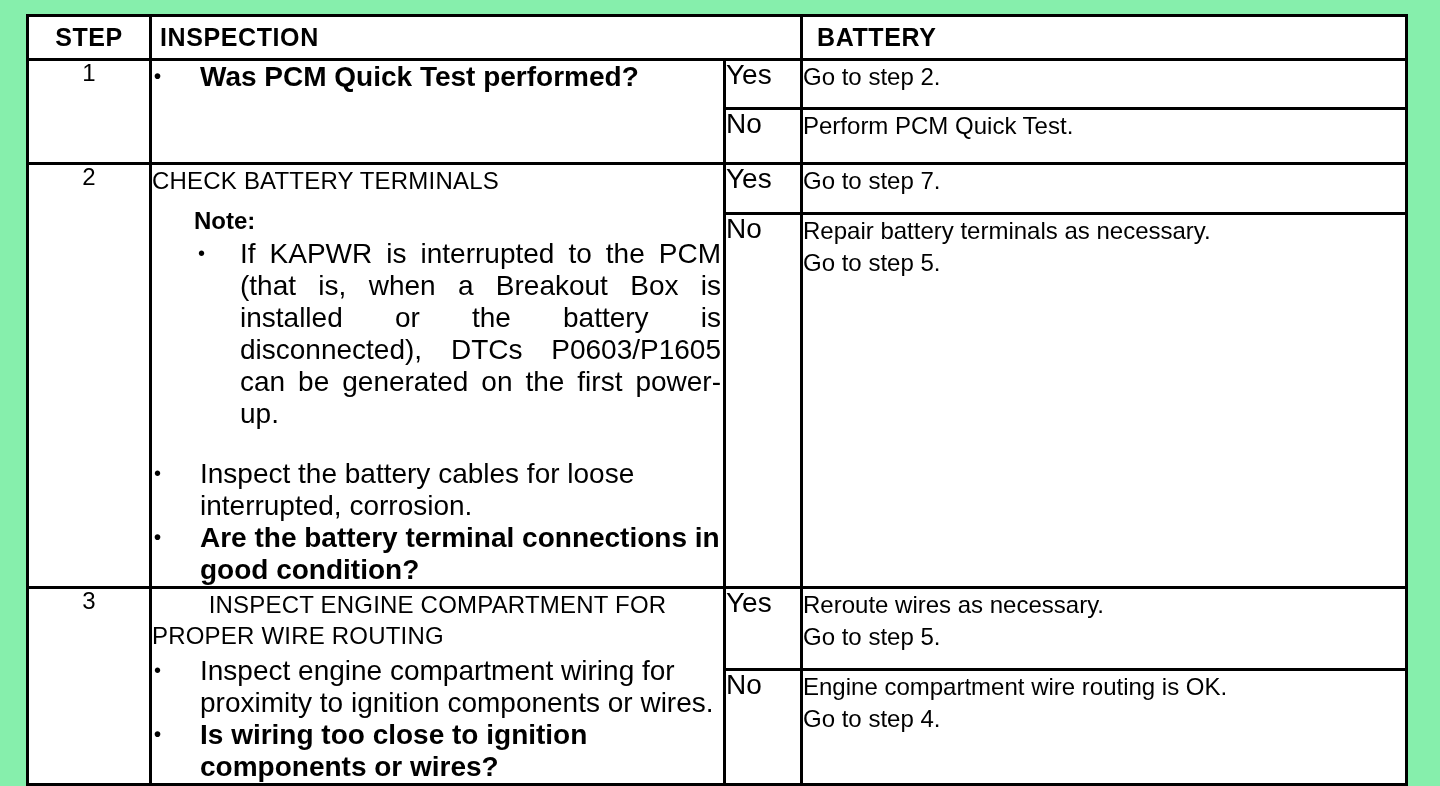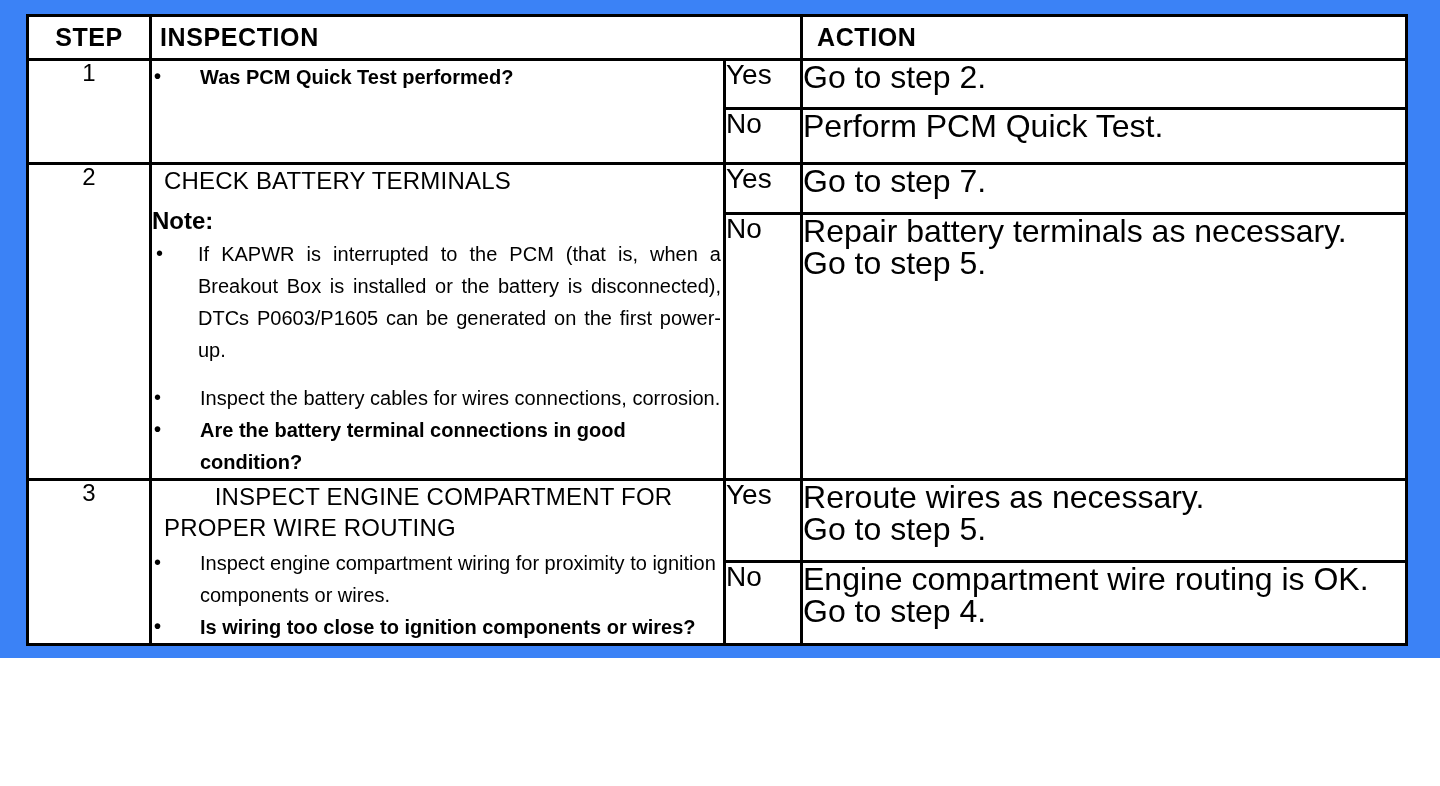--- a/index.html
+++ b/index.html
@@ -11,22 +11,22 @@
     width: 1440px;
     height: 786px;
     font-family: "Liberation Sans", sans-serif;
     color: #000000;
     overflow: hidden;
   }
 
   .sheet {
     position: relative;
     width: 1440px;
-    height: 658px;
-    background: #3b82f6;
+    height: 786px;
+    background: #86efac;
   }
 
   table.diag {
     position: absolute;
     left: 26px;
     top: 14px;
     width: 1379px;
     border-collapse: collapse;
     table-layout: fixed;
     background: #ffffff;
@@ -78,47 +78,48 @@
   
   .insp-cell {
     padding: 10px 10px 12px 12px;
     font-size: 24px;
     line-height: 31px;
   }
   .insp-title {
     font-size: 24px;
     line-height: 31px;
     letter-spacing: 0.2px;
-    margin: 0 0 4px 12px;
+    margin: 0 0 4px 0;
   }
   .insp-title.tight {
     margin-bottom: 0;
     text-align: center;
   }
 
   .note-block {
-    margin: 8px 0 0 0;
+    margin: 8px 0 12px 0;
+    padding-left: 42px;
   }
   .note-label {
     font-weight: bold;
     font-size: 24px;
     line-height: 33px;
     margin-bottom: 1px;
   }
 
   ul.blist {
     list-style: none;
     margin: 0;
     padding: 0;
   }
   ul.blist > li {
     position: relative;
     padding-left: 46px;
     margin: 0 0 0 0;
-    font-size: 20px;
+    font-size: 28px;
     line-height: 32px;
   }
   ul.blist > li::before {
     content: "\2022";
     position: absolute;
     left: 4px;
     top: -1px;
     font-size: 20px;
     line-height: 32px;
   }
@@ -145,21 +146,21 @@
   
   .yesno {
     font-size: 28px;
     line-height: 1;
     padding-top: 12px;
   }
 
   
   .action {
     padding: 11px 10px 10px 14px;
-    font-size: 32px;
+    font-size: 24px;
     line-height: 32px;
     margin-top: 28px;
   }
   .action .ln {
     display: block;
   }
 
   
   .r1-yes { height: 46px; }
   .r1-no  { height: 52px; }
@@ -181,21 +182,21 @@
     <tbody>
 
       <tr>
         <td class="hdr-step">
           <div class="hdr-label">STEP</div>
         </td>
         <td class="hdr-insp" colspan="2">
           <div class="hdr-label">INSPECTION</div>
         </td>
         <td class="hdr-action">
-          <div class="hdr-label">ACTION</div>
+          <div class="hdr-label">BATTERY</div>
         </td>
       </tr>
 
       <tr>
         <td class="step-num" rowspan="2">1</td>
         <td class="insp-cell" rowspan="2">
           <ul class="blist outer">
             <li class="bold">Was PCM Quick Test performed?</li>
           </ul>
         </td>
@@ -219,21 +220,21 @@
           <div class="note-block">
             <div class="note-label">Note:</div>
             <ul class="blist">
               <li class="justified">If KAPWR is interrupted to the PCM (that is, when a Breakout Box is installed or the battery is disconnected), DTCs P0603/P1605 can be generated on the first power-up.</li>
             </ul>
           </div>
 
           <div class="gap-row"></div>
 
           <ul class="blist outer">
-            <li>Inspect the battery cables for wires connections, corrosion.</li>
+            <li>Inspect the battery cables for loose interrupted, corrosion.</li>
             <li class="bold">Are the battery terminal connections in good condition?</li>
           </ul>
         </td>
         <td class="yesno r2-yes">Yes</td>
         <td class="action r2-yes">
           <span class="ln">Go to step 7.</span>
         </td>
       </tr>
       <tr>
         <td class="yesno">No</td>

